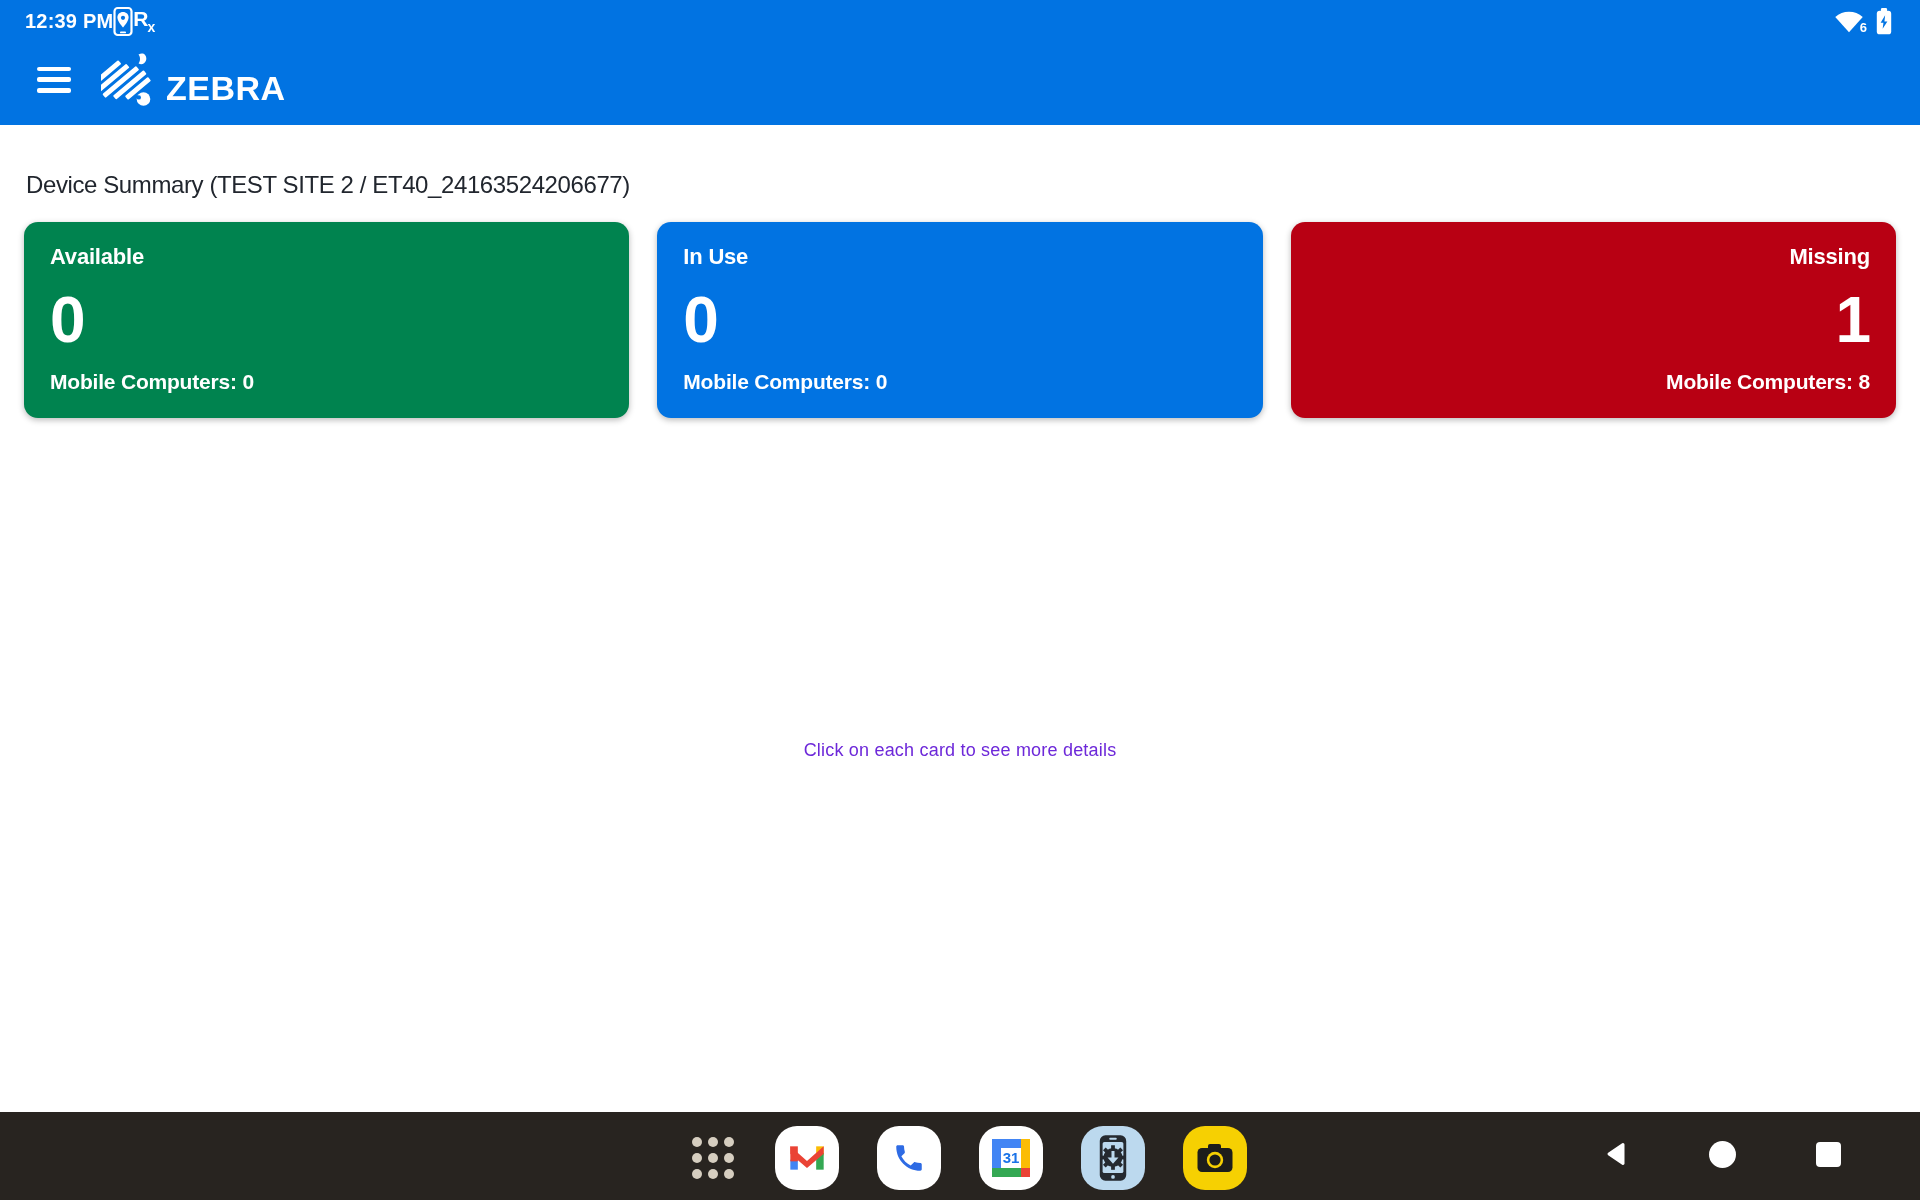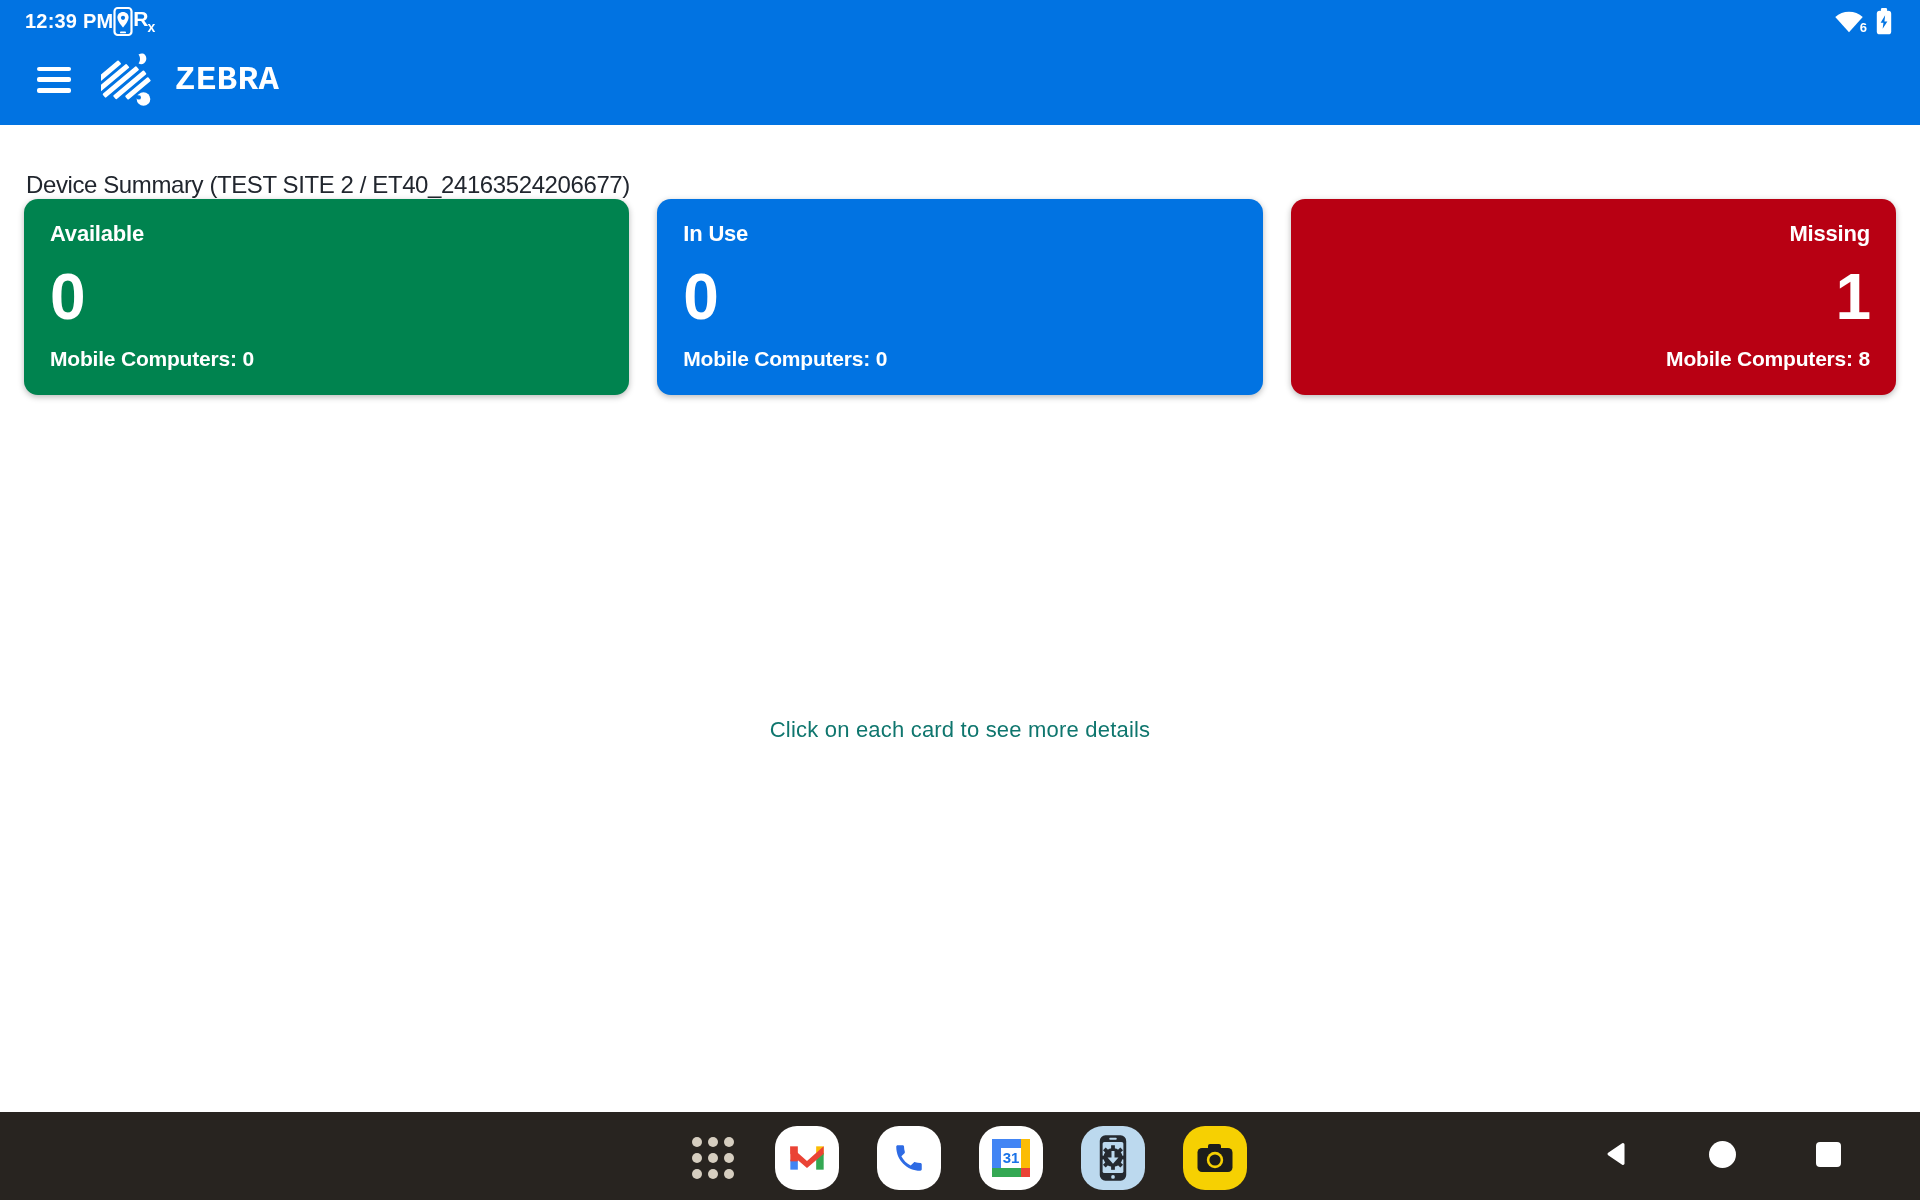--- a/index.html
+++ b/index.html
@@ -18,32 +18,32 @@
   .sb-right{margin-left:auto;display:flex;align-items:center;gap:12px;}
   .rx{font-weight:700;font-size:21px;line-height:1;}
   .rx .sub{font-size:14px;font-weight:700;vertical-align:-6px;margin-left:-1px;}
   .wifi-wrap{position:relative;width:30px;height:26px;}
   .wifi-num{position:absolute;right:-3px;bottom:-1px;font-size:13px;font-weight:700;color:#fff;text-shadow:0 0 2px var(--primary-blue),0 0 2px var(--primary-blue);}
 
   
   .appbar{height:83px;background:var(--primary-blue);display:flex;align-items:center;padding:0 25px 8px 37px;}
   .hamburger{width:34px;height:26px;display:flex;flex-direction:column;justify-content:space-between;cursor:pointer;background:none;border:none;}
   .hamburger span{display:block;height:4.5px;background:#fff;border-radius:2px;}
-  .brand{display:flex;align-items:center;margin-left:30px;gap:22px;font-family:Liberation Mono, monospace;}
+  .brand{display:flex;align-items:flex-end;margin-left:30px;gap:13px;}
   .brand-text{color:#fff;font-size:34px;font-weight:800;letter-spacing:.5px;}
 
   
   .content{padding:46px 24px 0 24px;}
   .page-title{font-size:24px;font-weight:500;color:#21262e;letter-spacing:-0.4px;margin-left:2px;}
-  .cards{display:flex;gap:28px;}
+  .cards{display:flex;gap:28px;margin-top:23px;}
   .card{flex:1;height:196px;border-radius:14px;color:#fff;padding:22px 26px 24px 26px;display:flex;flex-direction:column;justify-content:space-between;cursor:pointer;box-shadow:0 2px 6px rgba(0,0,0,.28);}
   .card-label{font-size:22px;font-weight:700;letter-spacing:-0.2px;}
   .card-count{font-size:64px;font-weight:700;line-height:.95;letter-spacing:-1px;}
   .card-detail{font-size:21px;font-weight:700;letter-spacing:-0.2px;}
-  .hint{margin-top:322px;text-align:center;font-size:22px;color:#0f766e;letter-spacing:.2px;}
+  .hint{margin-top:322px;text-align:center;font-size:18px;color:#6d28d9;letter-spacing:.2px;}
 
   
   .dock{position:absolute;left:0;bottom:0;width:1920px;height:88px;background:var(--dock-bg);}
   .dock-apps{position:absolute;top:0;left:50%;transform:translateX(calc(-50% + 8px));height:92px;display:flex;align-items:center;gap:38px;}
   .drawer{width:48px;height:48px;display:grid;grid-template-columns:repeat(3,1fr);align-items:center;justify-items:center;cursor:pointer;}
   .drawer i{width:10px;height:10px;border-radius:50%;background:#d6cec0;}
   .squircle{width:64px;height:64px;border-radius:22px;display:flex;align-items:center;justify-content:center;cursor:pointer;}
   .sq-white{background:#fff;}
   .sq-lightblue{background:#bcd9ee;}
   .sq-yellow{background:#f6d002;}

